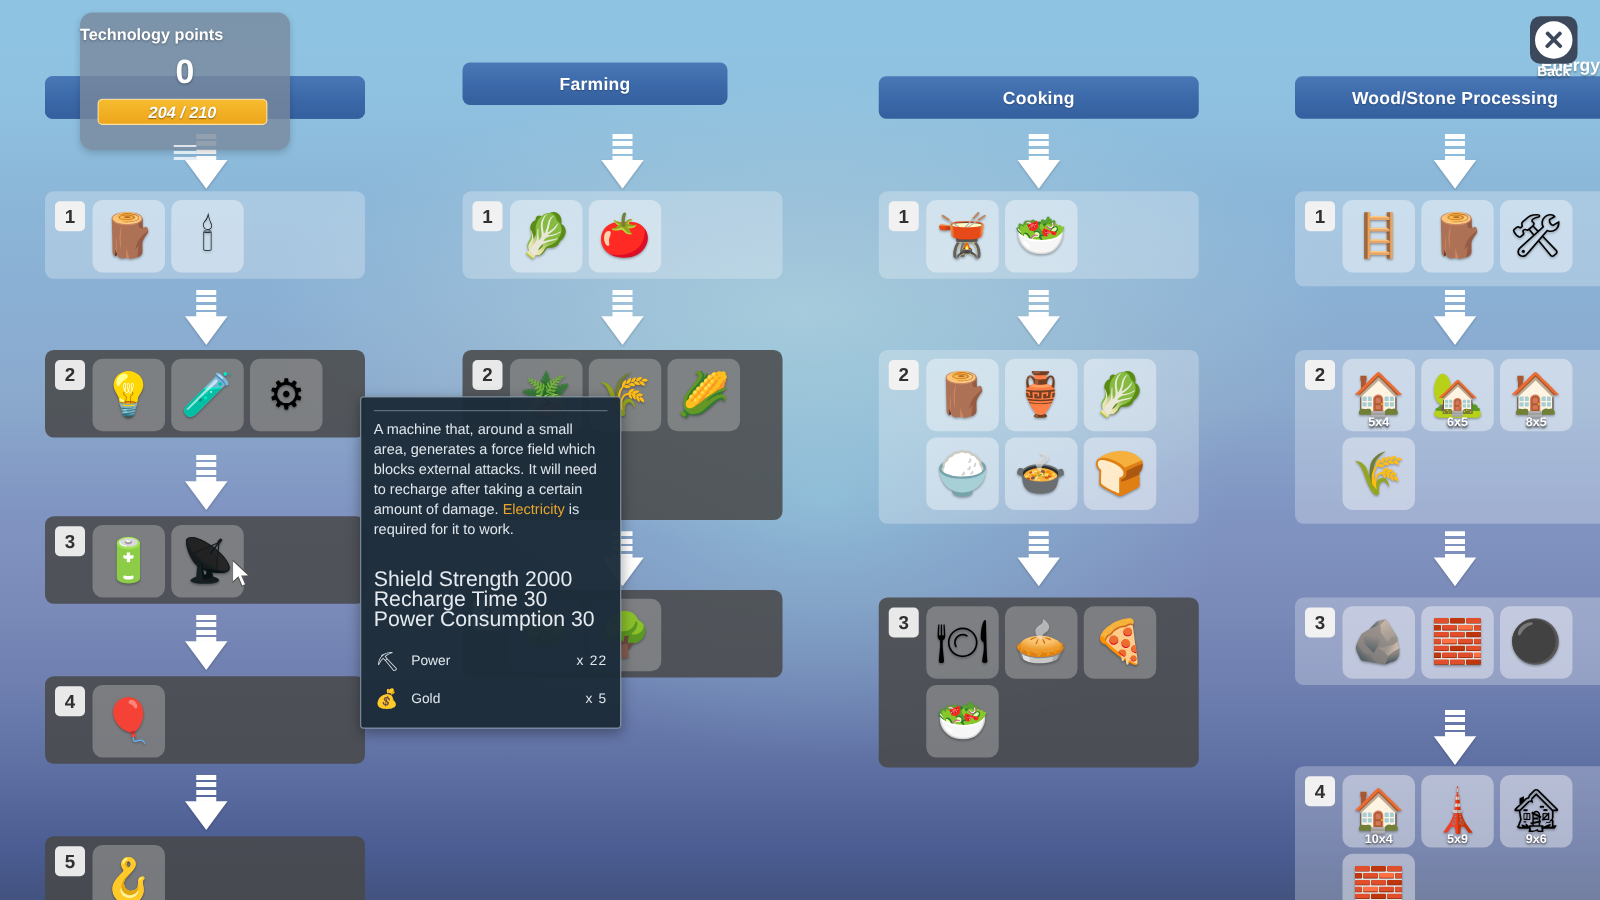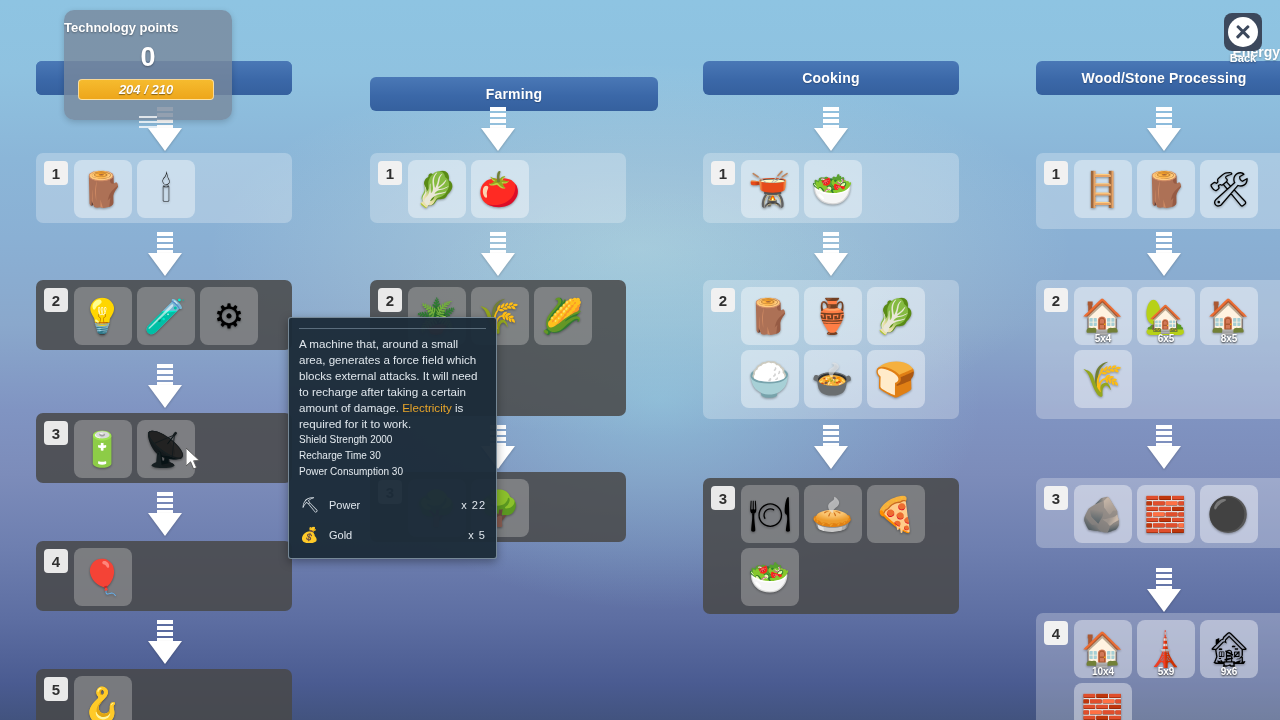--- a/index.html
+++ b/index.html
@@ -303,22 +303,22 @@
     background: rgba(190,210,225,0.38);
     margin-bottom: 7px;
   }
   #tooltip .tt-desc {
     font-size: 11.6px;
     line-height: 16px;
     color: #dfe6ec;
   }
   #tooltip .tt-desc .hl { color: #e8a52a; }
   #tooltip .tt-stats {
-    margin-top: 0;
-    font-size: 10px;
+    margin-top: 24px;
+    font-size: 17px;
     line-height: 16px;
     color: #e4eaef;
   }
   #tooltip .tt-costs { margin-top: 10px; }
   .cost-row {
     display: flex;
     align-items: center;
     height: 30px;
     font-size: 11px;
     color: #dfe6ec;
@@ -346,21 +346,21 @@
     z-index: 45;
     pointer-events: none;
   }
 </style>
 </head>
 <body>
 
 <div id="app">
 
   <div class="col-header" style="left:36px; top:61px; width:256px;"></div>
-  <div class="col-header" style="left:370px; top:77px; width:288px;">Farming</div>
+  <div class="col-header" style="left:370px; top:50px; width:212px;">Farming</div>
   <div class="col-header" style="left:703px; top:61px; width:256px;">Cooking</div>
   <div class="col-header" style="left:1036px; top:61px; width:256px;">Wood/Stone Processing</div>
 
   <div class="arrow" style="left:148px; top:107px;">
       <div class="shaft"></div>
       <div class="head"></div>
     </div>
   <div class="arrow" style="left:148px; top:232px;">
       <div class="shaft"></div>
       <div class="head"></div>

